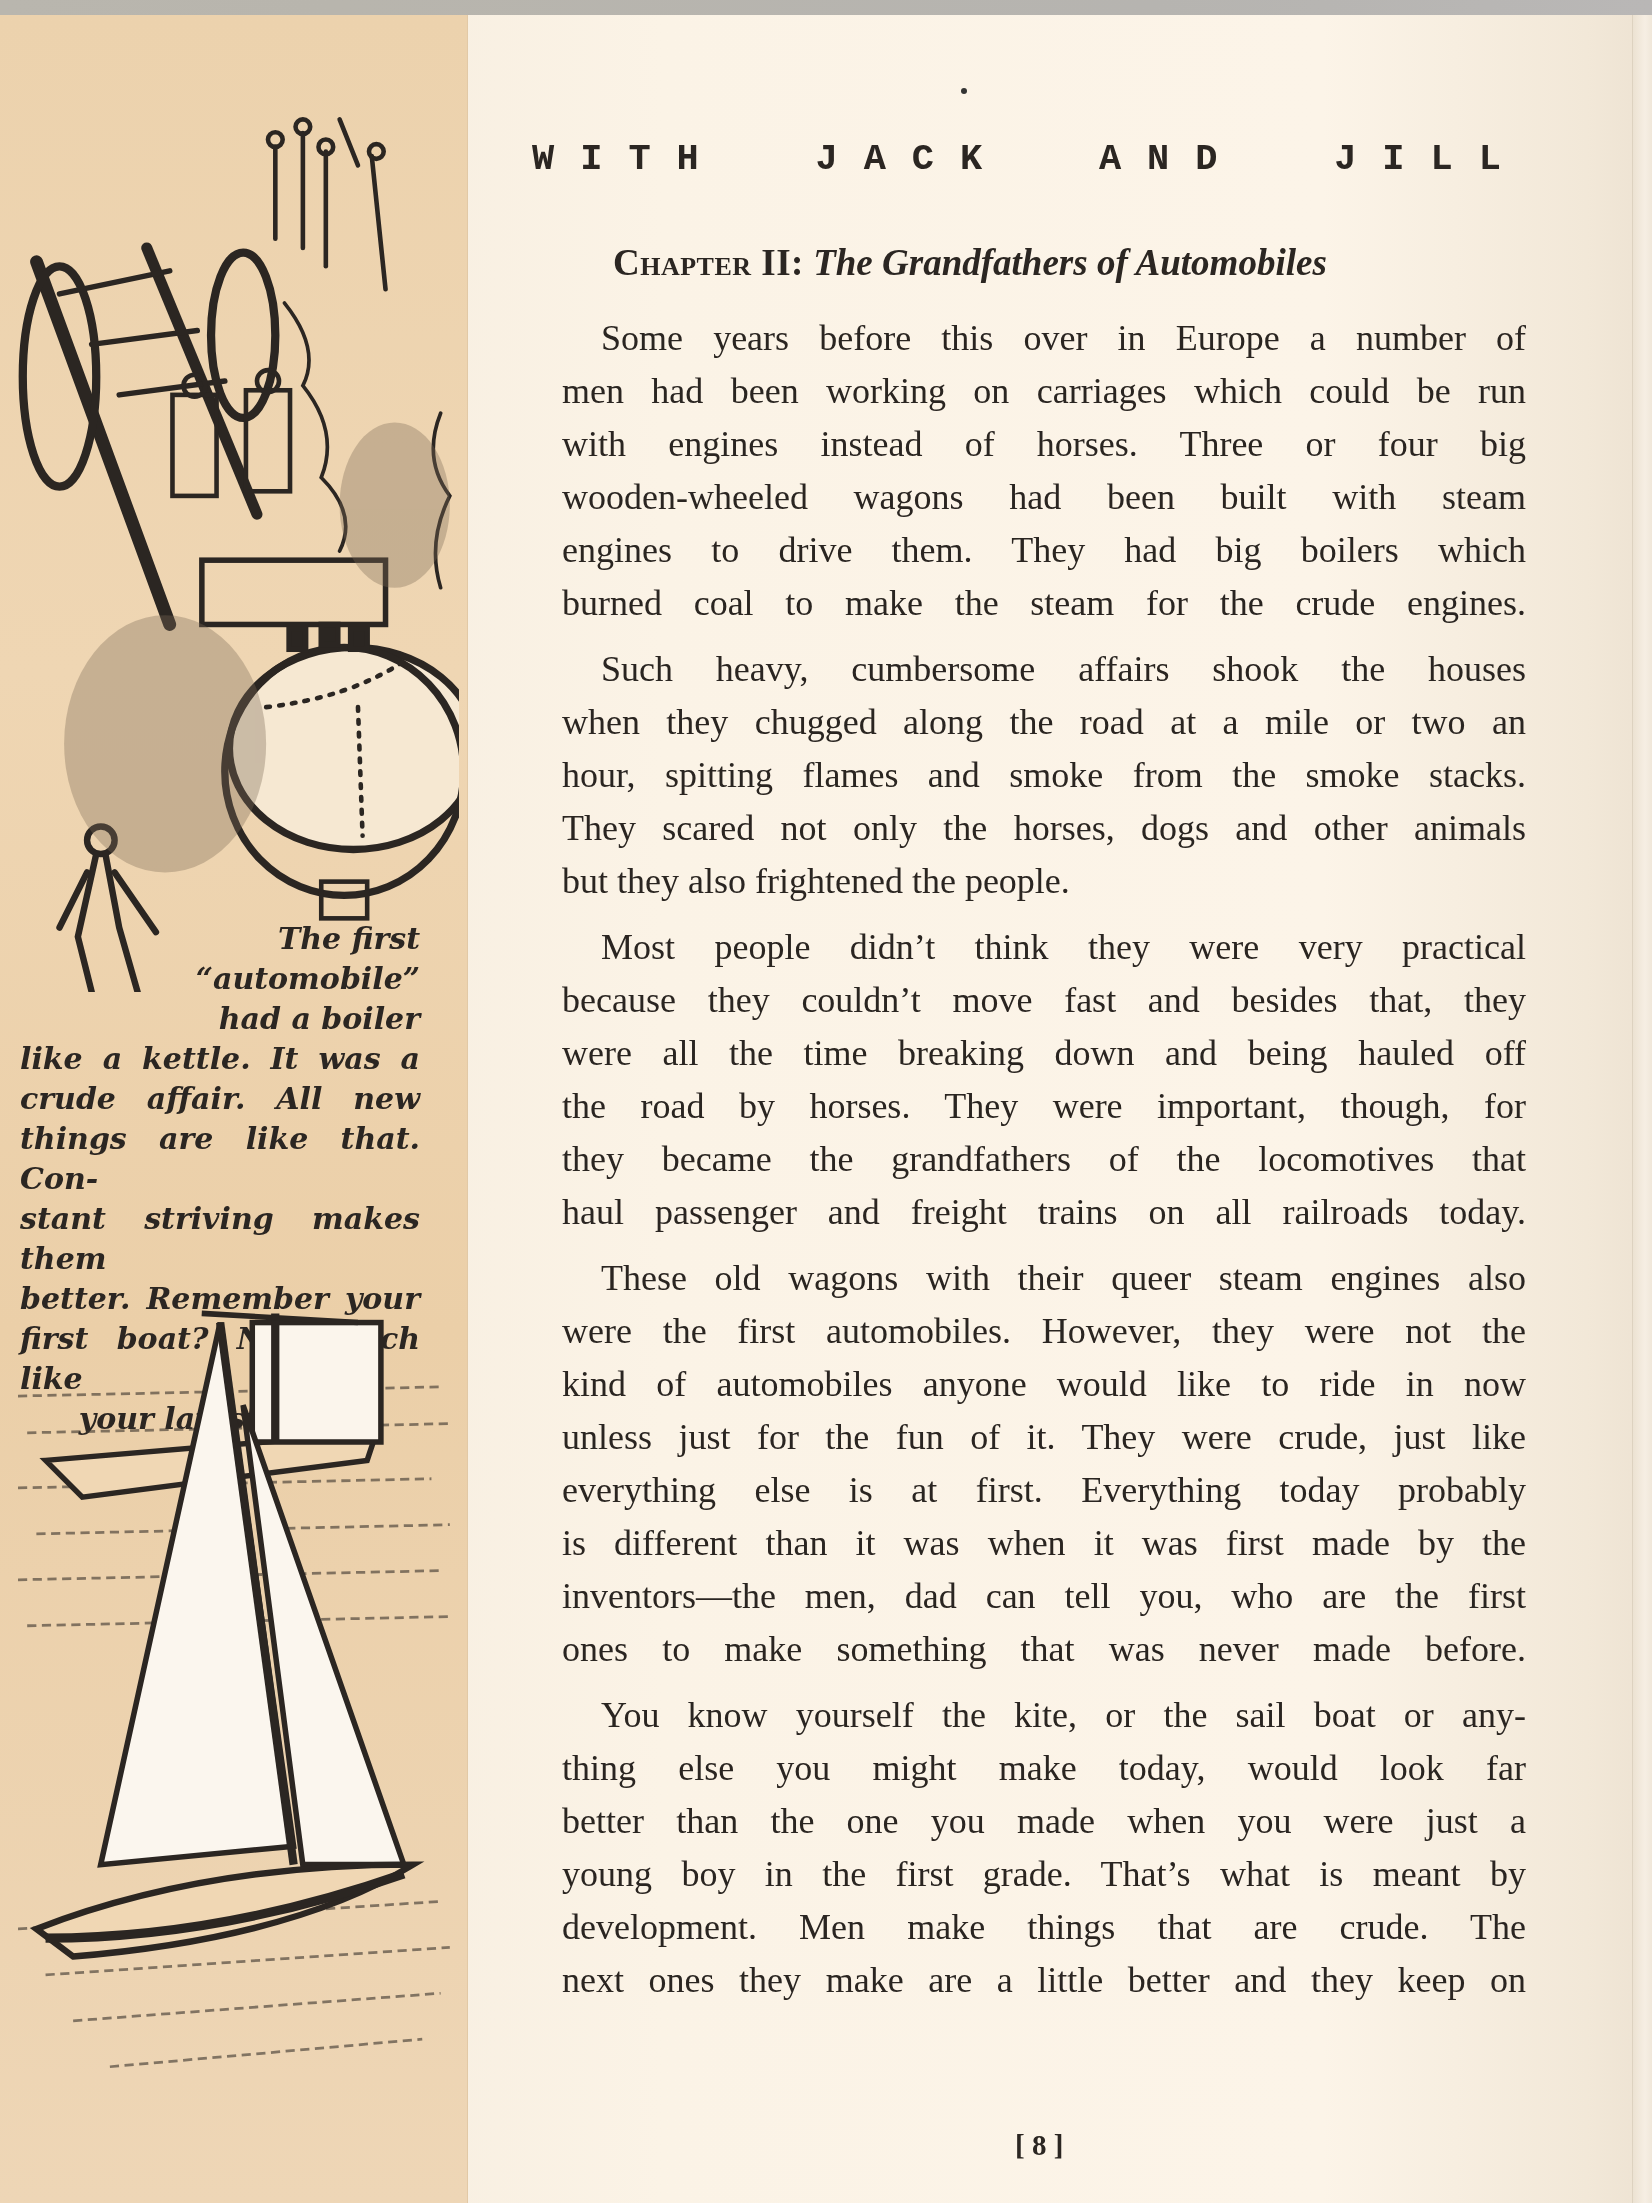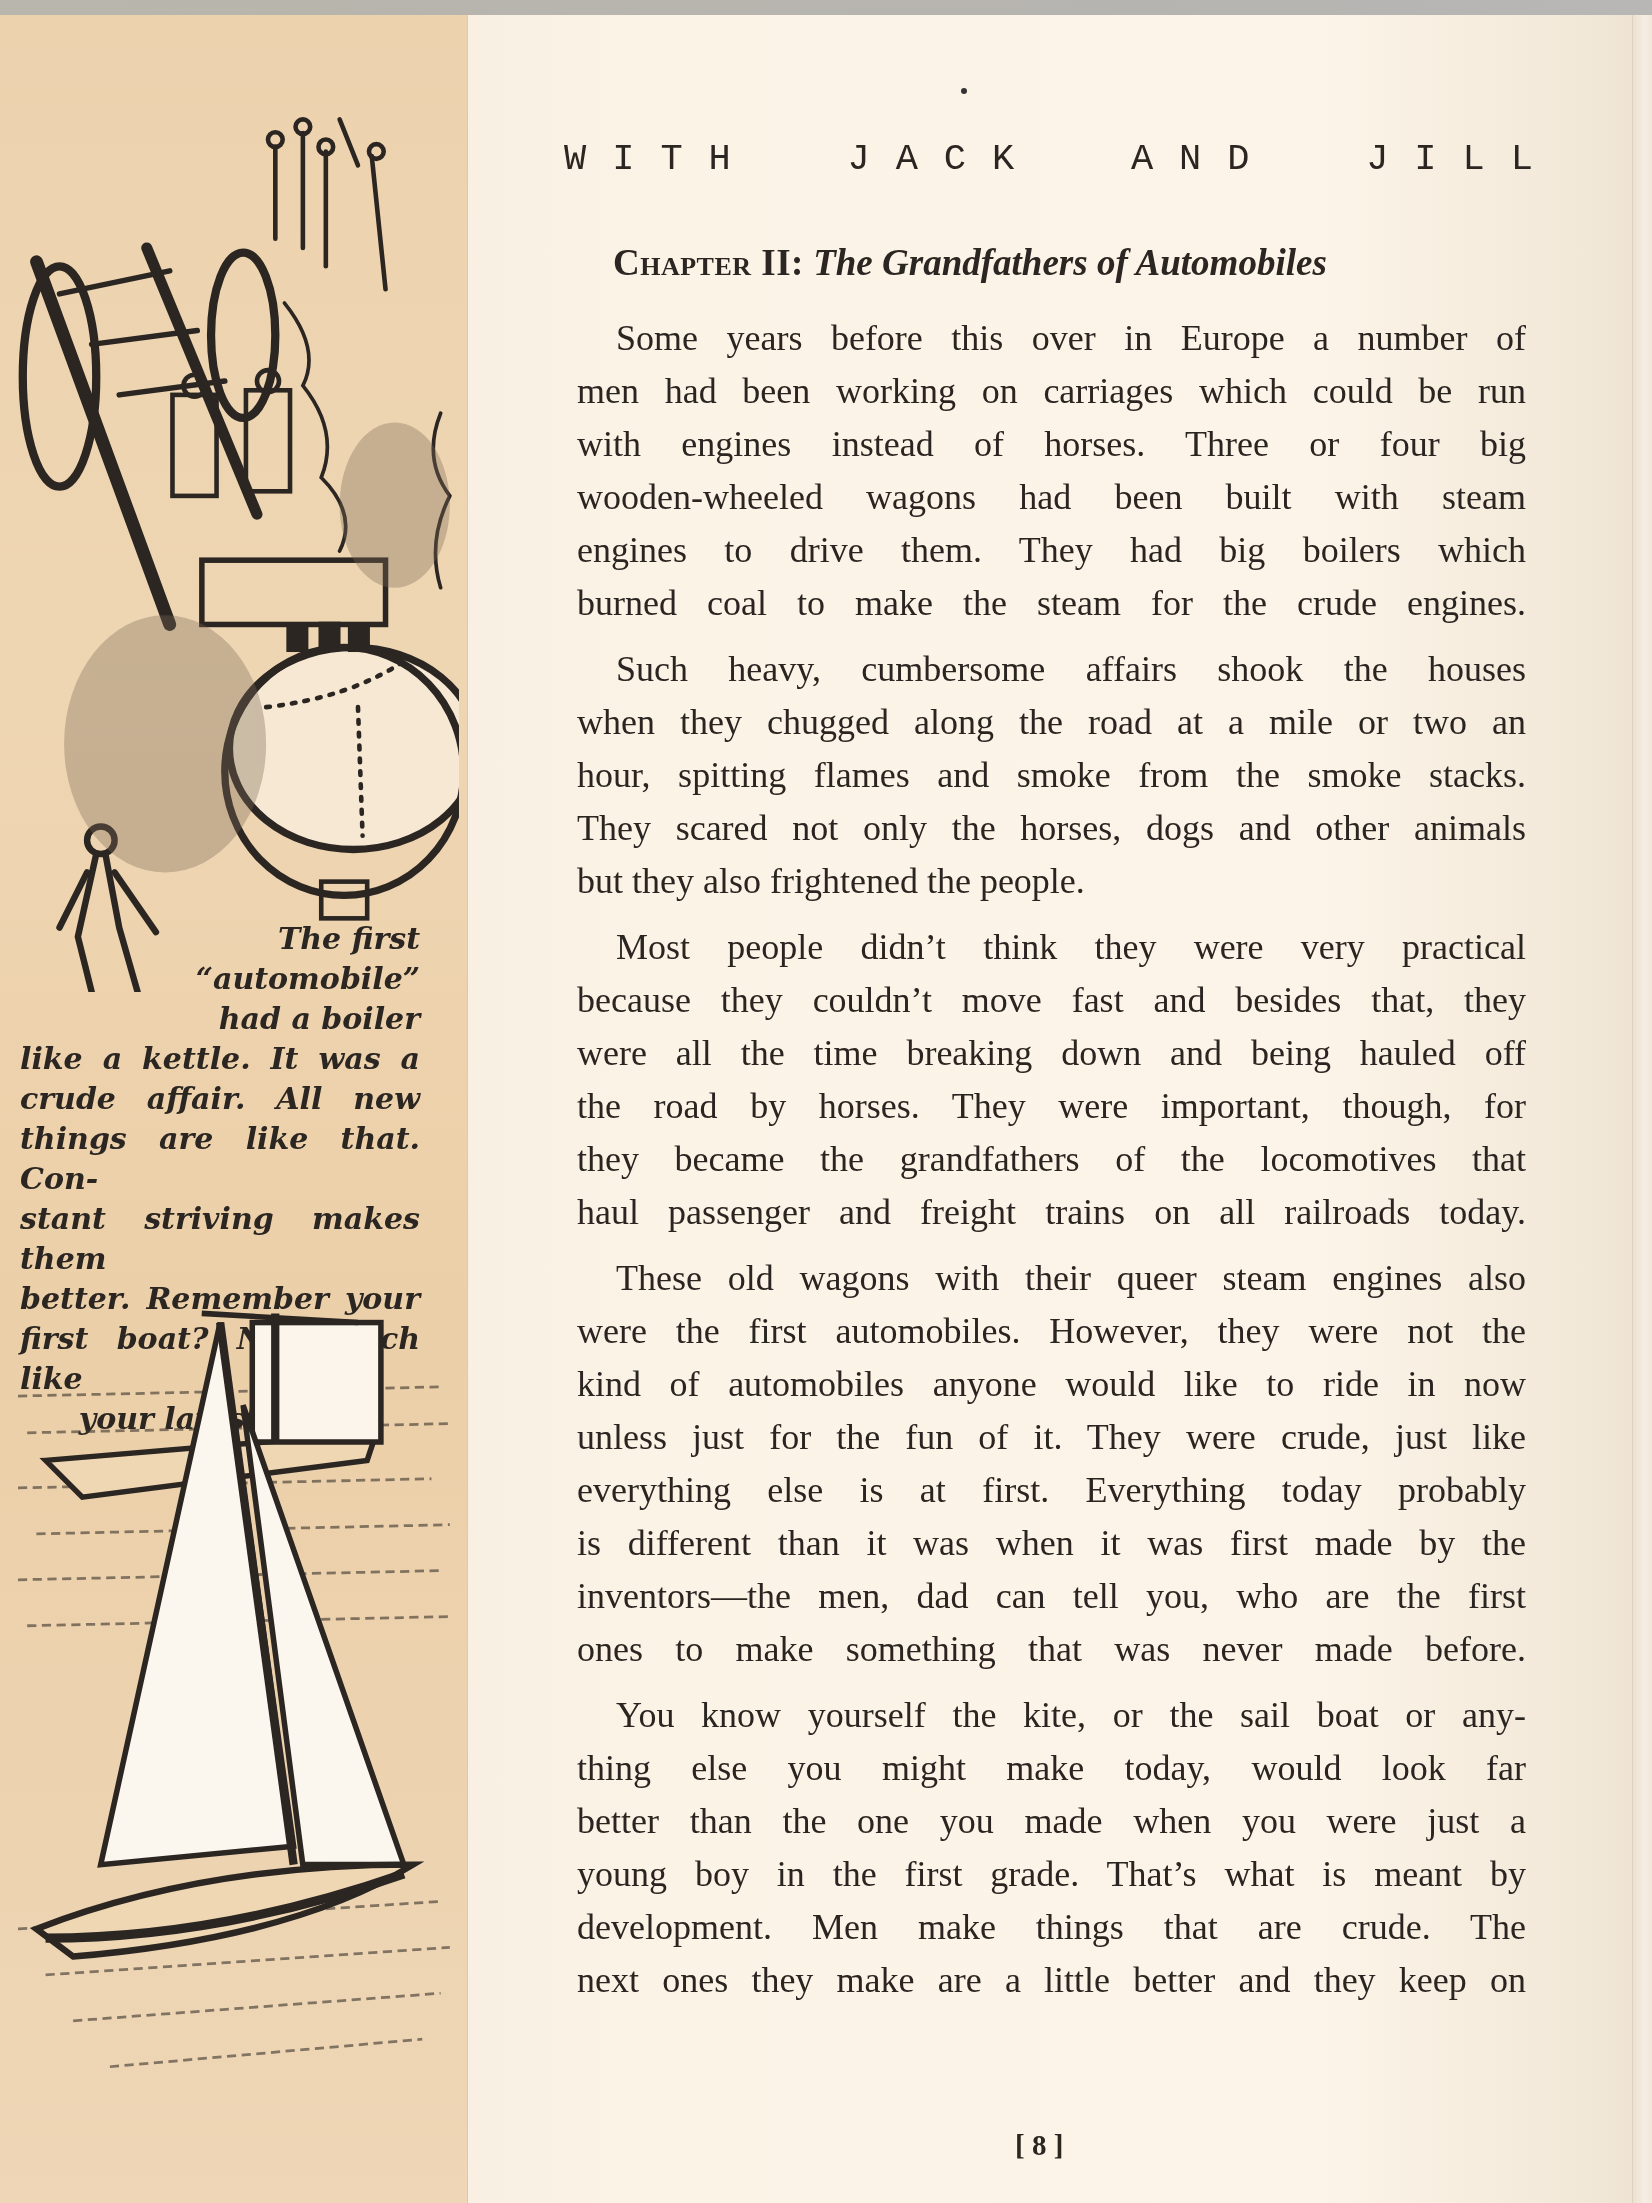--- a/index.html
+++ b/index.html
@@ -35,38 +35,38 @@
   .caption {
     position:absolute; left:20px; top:895px; width:400px;
     font-family:"DejaVu Serif", serif; font-style:italic; font-weight:bold;
     font-size:30px; line-height:40px; color:#2b2622;margin-top:24px;
   }
   .caption .r { text-align:right; }
   .caption .j { text-align:justify; text-align-last:justify; }
   .caption .c { text-align:center; }
 
   .running-head {
-    position:absolute; left:564px; top:138px; width:969px;
-    font-family:"Liberation Mono", monospace; font-weight:normal;
+    position:absolute; left:532px; top:138px; width:969px;
+    font-family:"Liberation Mono", monospace; font-weight:bold;
     font-size:37px; color:#2b2622; display:flex; justify-content:space-between;
   }
   .running-head span { display:inline-block; }
 
   .chapter-title {
     position:absolute; left:613px; top:241px; width:918px;
     font-family:"Liberation Serif", serif; font-size:37px; color:#2b2622; white-space:nowrap;
   }
   .chapter-title .sc { font-variant:small-caps; font-weight:bold; letter-spacing:0.5px; }
   .chapter-title .it { font-style:italic; font-weight:bold; }
 
   .body-text {
     position:absolute; left:562px; top:312px; width:964px;
     font-family:"Liberation Serif", serif; font-size:36px; line-height:53px; color:#2a2521;
   }
-  .para { margin:0 0 13px 15px; }
+  .para { margin:0 0 13px 0; }
   .line { display:block; text-align:justify; text-align-last:justify; white-space:nowrap; }
   .line.last { text-align-last:left; }
   .line.indent { padding-left:39px; }
 
   .page-number {
     position:absolute; left:1015px; top:2129px;
     font-family:"Liberation Serif", serif; font-size:29px; font-weight:bold; color:#2b2622;
   }
 </style>
 </head>

